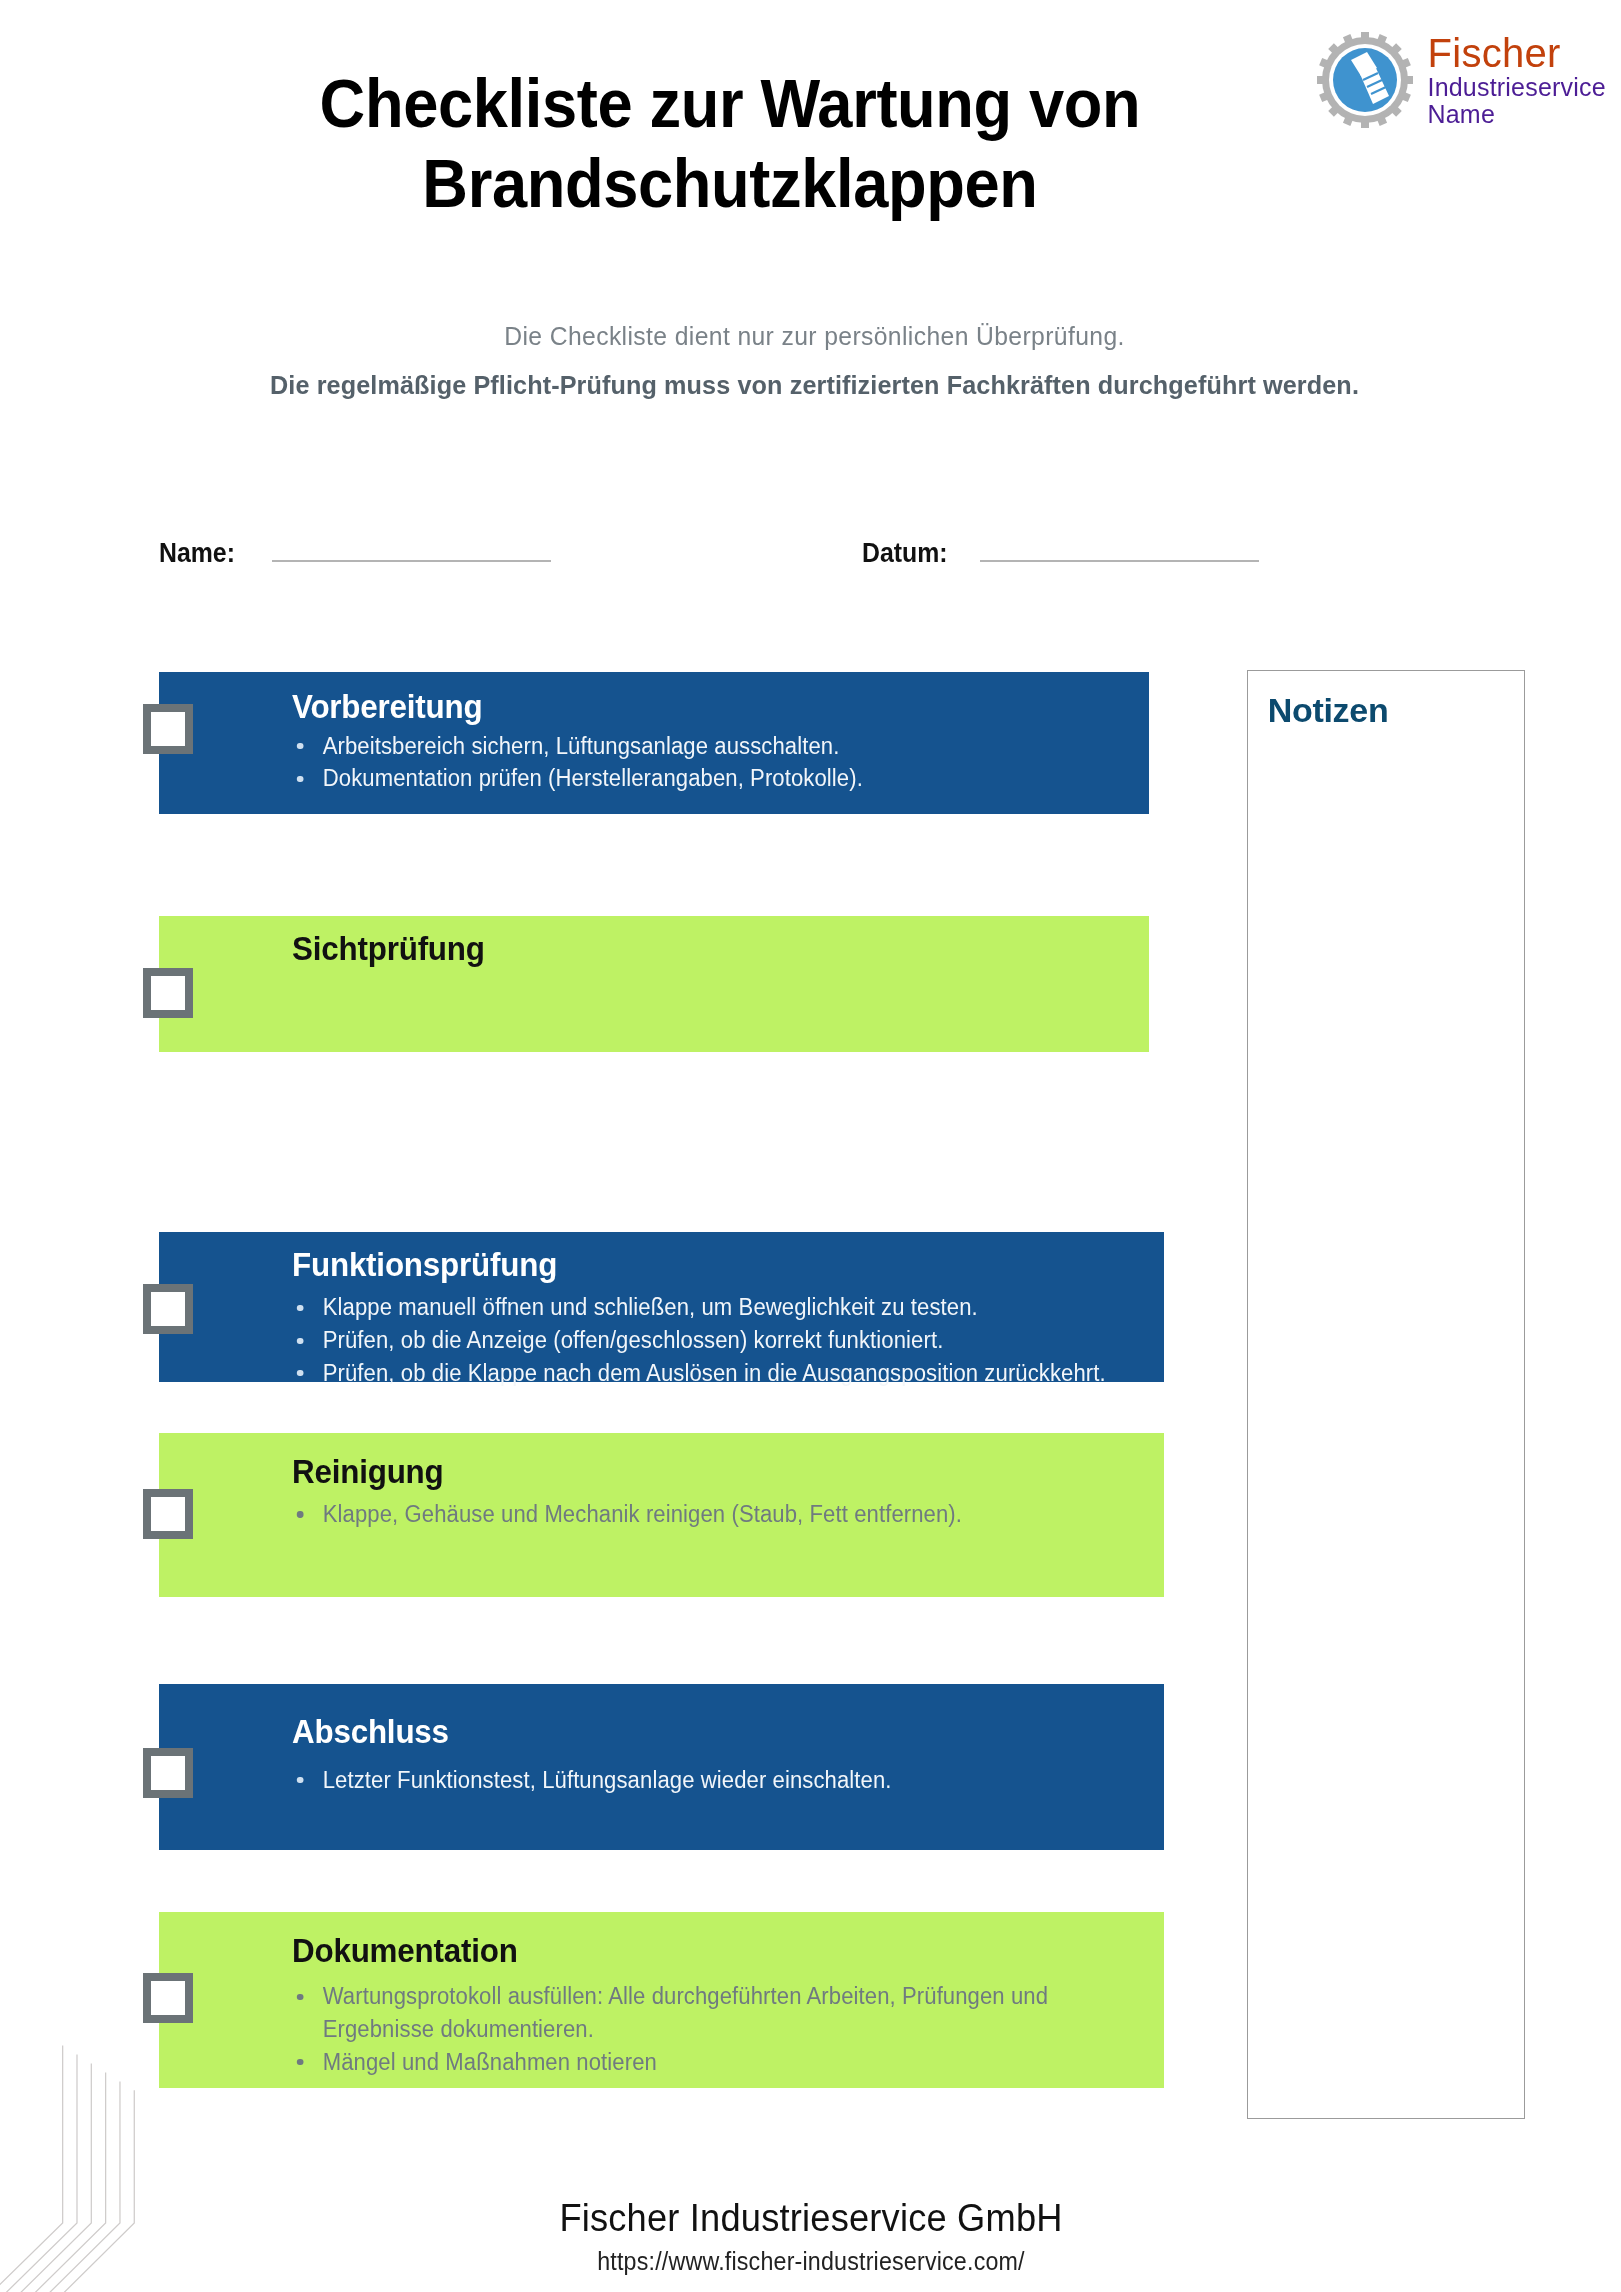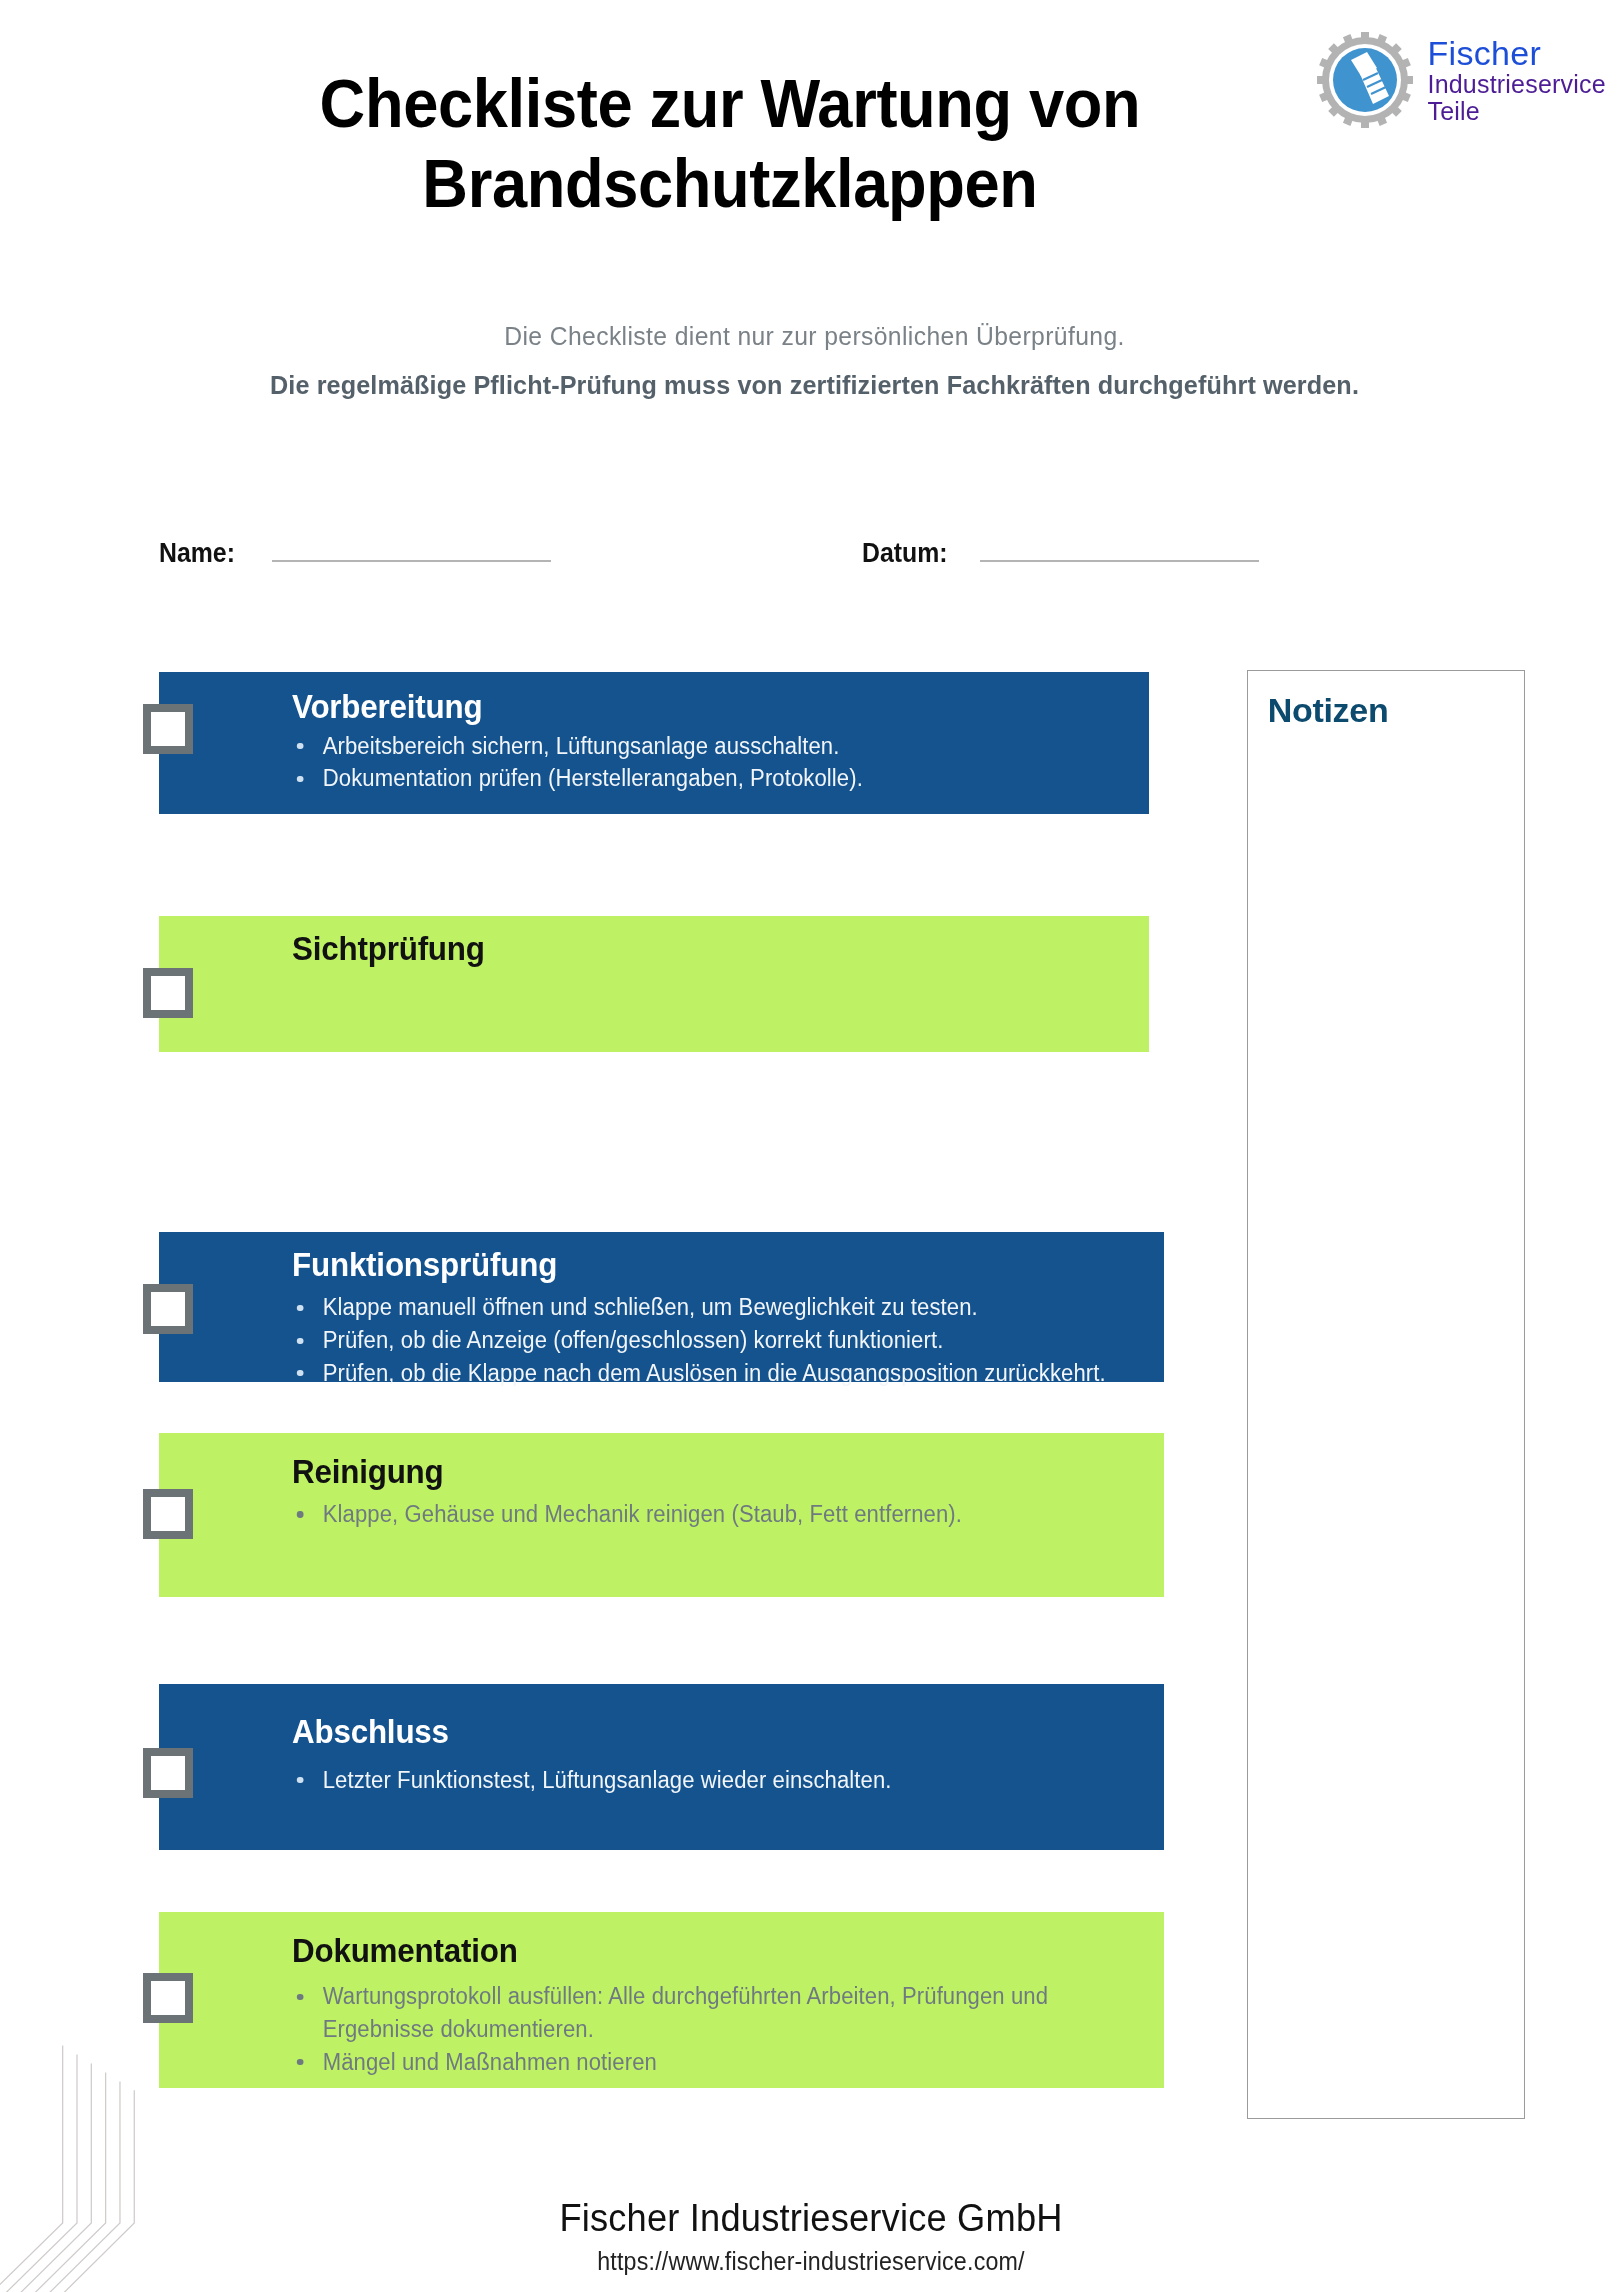--- a/index.html
+++ b/index.html
@@ -38,22 +38,22 @@
   #logo-mark {
     width: 100px;
     height: 100px;
     flex: 0 0 100px;
   }
   #logo-text {
     margin-left: 12.5px;
     line-height: 1.06;
   }
   .logo-line1 {
-    font-size: 34px;
-    color: #1d4ed8;
+    font-size: 40px;
+    color: #c2410c;
     letter-spacing: 0.3px;
   }
   .logo-line2, .logo-line3 {
     font-size: 25px;
     color: #4c1d95;
     letter-spacing: 0.2px;
   }
 
   
   #title-block {
@@ -286,21 +286,21 @@
     </g>
     <g stroke="#3f93cf" stroke-width="2.2">
       <line x1="48" y1="50" x2="63" y2="43"></line>
       <line x1="52" y1="57" x2="67" y2="50"></line>
       <line x1="56" y1="64" x2="71" y2="57"></line>
     </g>
   </svg>
   <div id="logo-text">
     <div class="logo-line1">Fischer</div>
     <div class="logo-line2">Industrieservice</div>
-    <div class="logo-line3">Teile</div>
+    <div class="logo-line3">Name</div>
   </div>
 </div>
 
 <div id="title-block">
   <div class="doc-title">Checkliste zur Wartung von</div>
   <div class="doc-title">Brandschutzklappen</div>
 </div>
 
 <div id="subtitle-block">
   <div class="subtitle-1">Die Checkliste dient nur zur persönlichen Überprüfung.</div>

